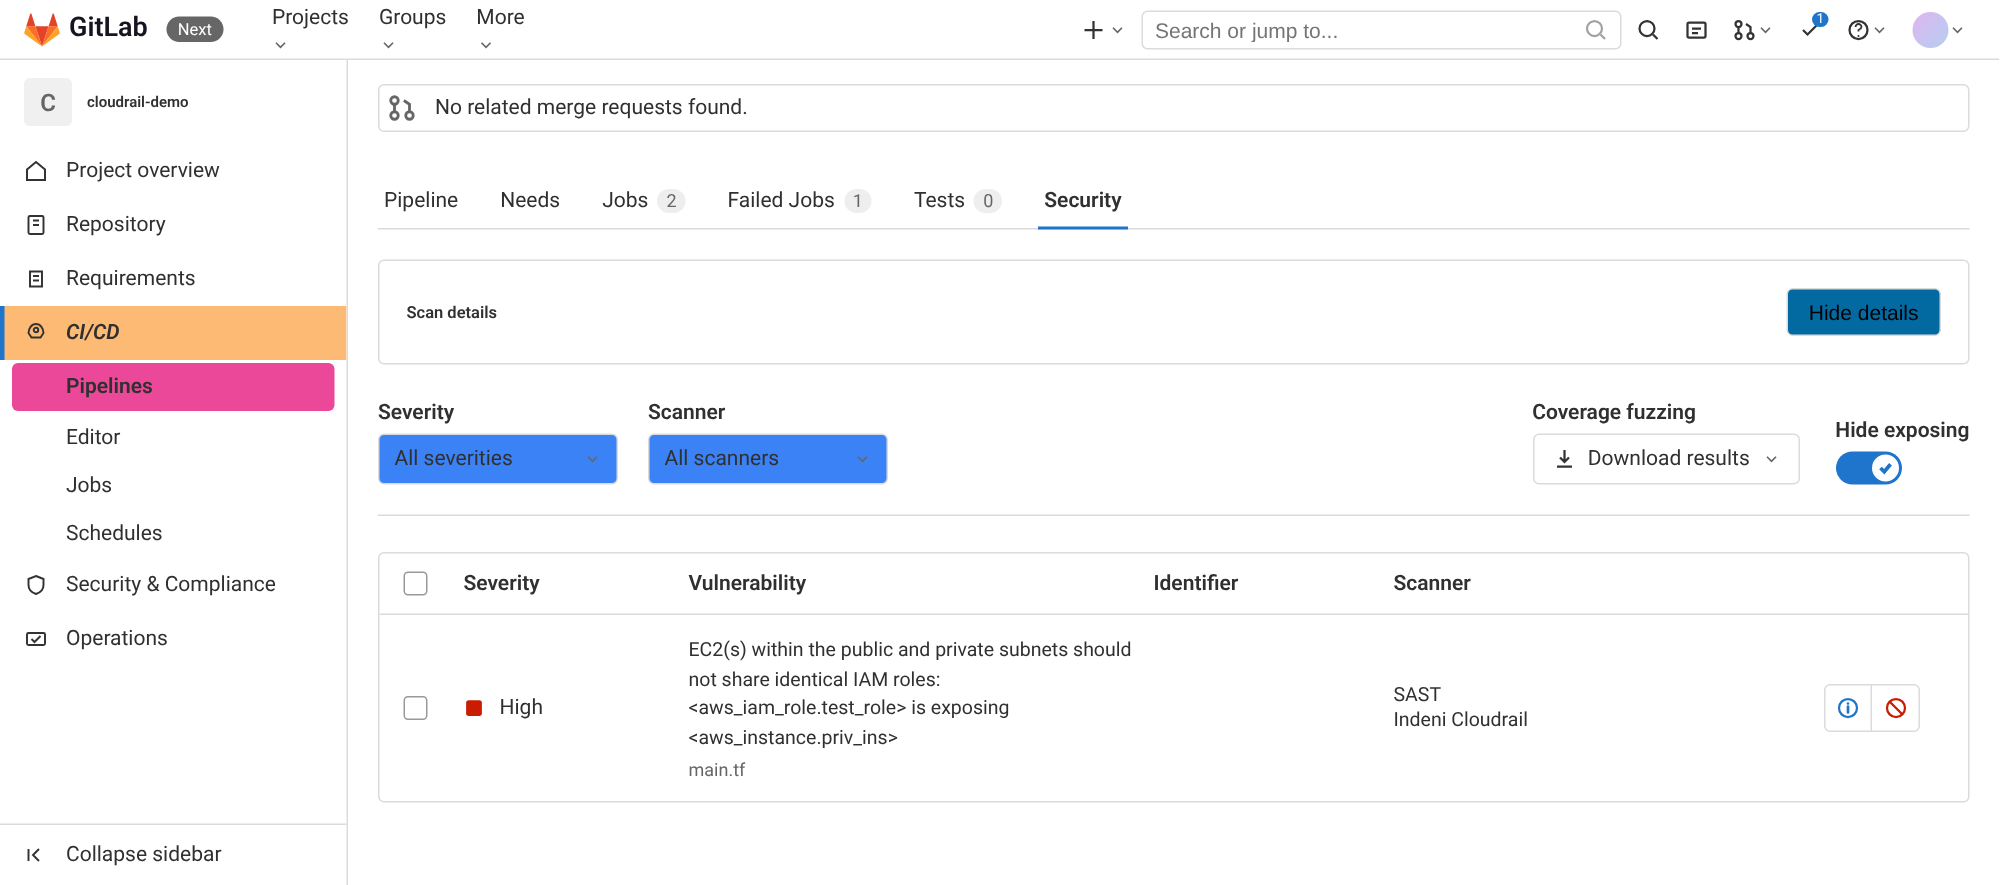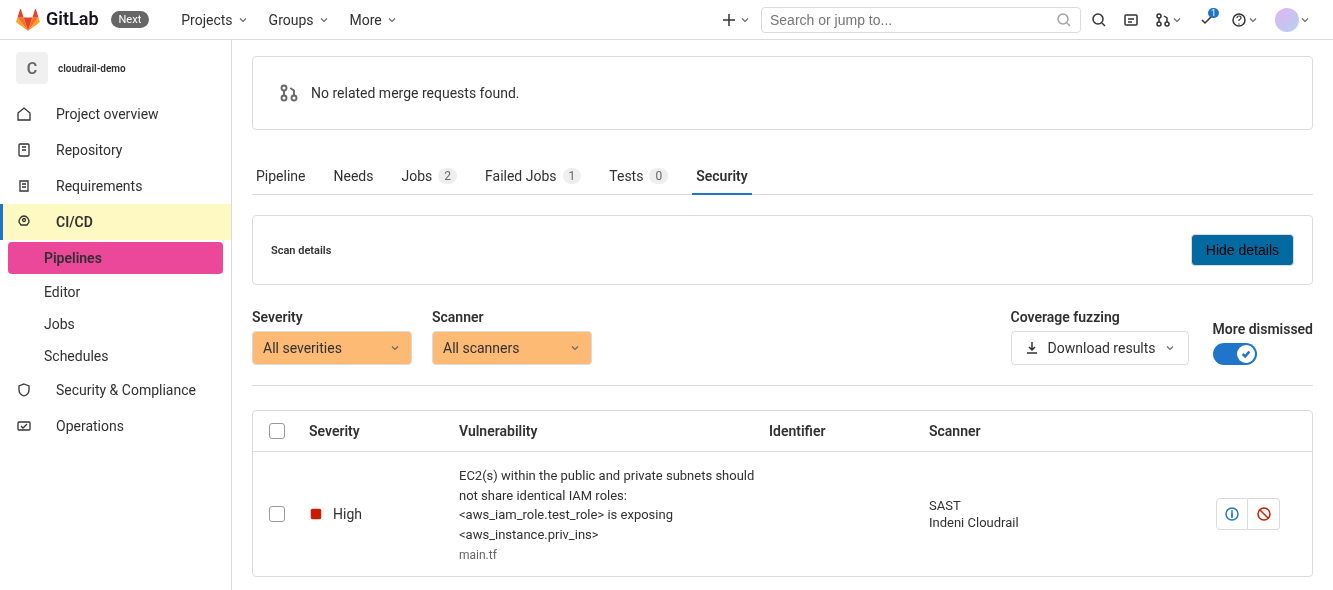--- a/index.html
+++ b/index.html
@@ -47,25 +47,26 @@
       margin-left: 4px;
     }
     .header-nav {
       display: flex;
       align-items: center;
       gap: 4px;
       margin-left: 16px;
     }
     .nav-item {
       display: flex;
-      align-items: center;
+      align-items: flex-start;
       gap: 4px;
       padding: 4px 8px;
       cursor: pointer;
       border-radius: 4px;
+      flex-direction: column;
     }
     .chevron-icon {
       width: 12px;
       height: 12px;
     }
     .header-right {
       margin-left: auto;
       display: flex;
       align-items: center;
       gap: 4px;
@@ -161,27 +162,28 @@
       font-weight: 600;
       font-size: 10px;
     }
     .sidebar-menu {
       flex: 1;
       overflow-y: auto;
     }
     .menu-item {
       display: flex;
       align-items: flex-end;
-      gap: 24px;
+      gap: 12px;
       padding: 10px 16px;
       cursor: pointer;
     }
     .menu-item.active-parent {
-      background: #fef9c3;
-      font-weight: 600;
+      background: #fdba74;
+      font-weight: 600;
+      font-style: italic;
     }
     .menu-item.bordered {
       position: relative;
     }
     .menu-item.bordered::before {
       content: "";
       position: absolute;
       left: 0;
       top: 0;
       bottom: 0;
@@ -215,21 +217,21 @@
     
     
     .main {
       flex: 1;
       padding: 0 20px 20px 20px;
       overflow-y: auto;
     }
     .mr-banner {
       border: 1px solid #dbdbdb;
       border-radius: 4px;
-      padding: 26px;
+      padding: 5px;
       display: flex;
       align-items: center;
       gap: 12px;
       margin-top: 16px;
     }
     .mr-icon {
       width: 20px;
       height: 20px;
     }
     
@@ -307,21 +309,21 @@
       display: flex;
       flex-direction: column;
       gap: 6px;
     }
     .filter-label {
       font-weight: 600;
       font-size: 14px;
     }
     .dropdown-btn {
       border: 1px solid #dbdbdb;
-      background: #fdba74;
+      background: #3b82f6;
       border-radius: 4px;
       padding: 8px 10px;
       display: flex;
       align-items: center;
       justify-content: space-between;
       gap: 10px;
       min-width: 160px;
       cursor: pointer;
     }
     .download-btn {
@@ -626,20 +628,26 @@
         <span>Security &amp; Compliance</span>
       </div>
       <div class="menu-item">
         <svg class="menu-icon" viewBox="0 0 16 16">
             <rect x="2" y="4" width="12" height="8" rx="1" stroke="#333" stroke-width="1.3" fill="none"></rect>
             <path d="M5 8l2 2 4-4" stroke="#333" stroke-width="1.3" fill="none"></path>
           </svg>
         <span>Operations</span>
       </div>
     </div>
+    <div class="sidebar-footer">
+      <svg class="menu-icon" viewBox="0 0 16 16">
+          <path d="M10 4l-4 4 4 4M3 4v8" stroke="#333" stroke-width="1.3" fill="none"></path>
+        </svg>
+      <span>Collapse sidebar</span>
+    </div>
   </div>
 
   <div class="main">
     <div class="mr-banner">
       <svg class="mr-icon" viewBox="0 0 16 16">
           <circle cx="4" cy="4" r="2" stroke="#666" stroke-width="1.5" fill="none"></circle>
           <circle cx="4" cy="12" r="2" stroke="#666" stroke-width="1.5" fill="none"></circle>
           <circle cx="12" cy="12" r="2" stroke="#666" stroke-width="1.5" fill="none"></circle>
           <path d="M4 6v4M12 10V6l-3-2" stroke="#666" stroke-width="1.5" fill="none"></path>
         </svg>
@@ -701,21 +709,21 @@
             <svg class="icon-svg" viewBox="0 0 16 16">
                 <path d="M8 2v8m-3-3l3 3 3-3M3 13h10" stroke="#333" stroke-width="1.5" fill="none"></path>
               </svg>
             <span>Download results</span>
             <svg class="chevron-icon" viewBox="0 0 16 16">
                 <path d="M4 6l4 4 4-4" stroke="#666" stroke-width="1.5" fill="none"></path>
               </svg>
           </div>
         </div>
         <div class="toggle-group">
-          <span class="toggle-label">More dismissed</span>
+          <span class="toggle-label">Hide exposing</span>
           <div class="toggle">
             <div class="toggle-knob">
               <svg class="toggle-check" viewBox="0 0 12 12">
                   <path d="M2 6l3 3 5-6"></path>
                 </svg>
             </div>
           </div>
         </div>
       </div>
     </div>

